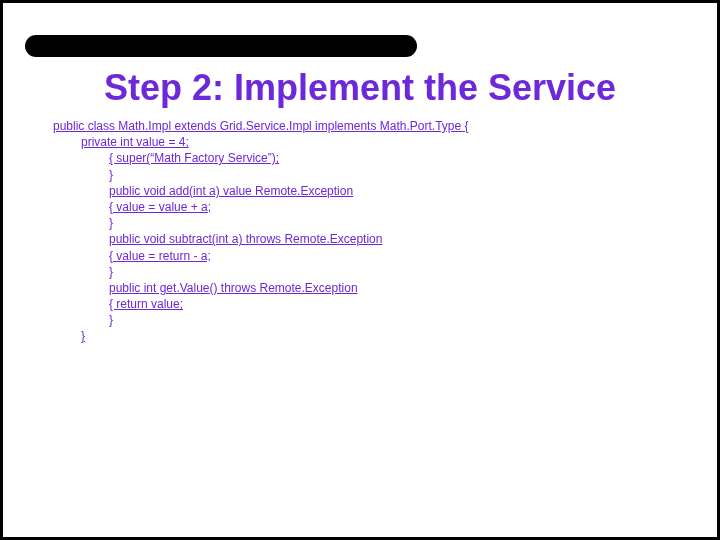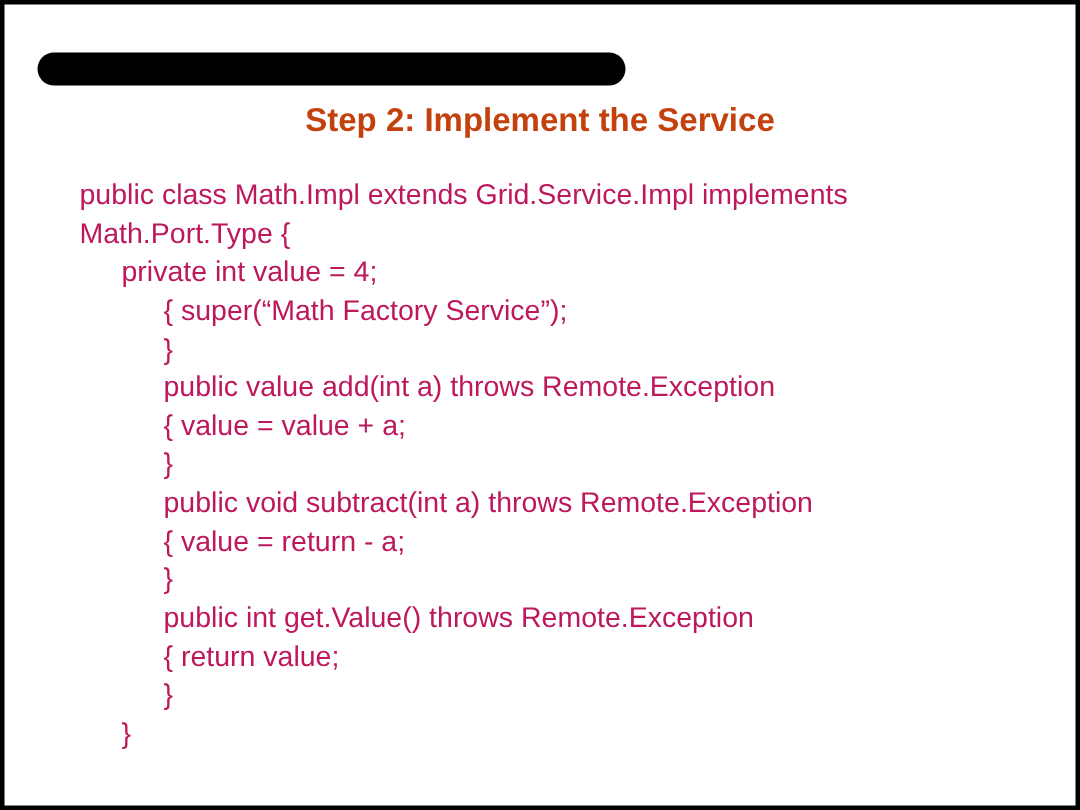--- a/index.html
+++ b/index.html
@@ -36,35 +36,36 @@
     background: #000;
     border-radius: 11px;
     z-index: -1;
   }
   .title {
     position: absolute;
     top: 64px;
     left: 0;
     right: 0;
     text-align: center;
-    font-size: 22px;
+    font-size: 36px;
     font-weight: bold;
-    color: #c2410c;
+    color: #6d28d9;
   }
   .title .step {
     font-weight: bold;
   }
   .body {
     position: absolute;
     top: 115px;
     left: 50px;
     right: 40px;
-    font-size: 19px;
-    color: #be185d;
+    font-size: 12px;
+    color: #6d28d9;
     line-height: 1.35;
+    text-decoration: underline;
   }
   .l1 { padding-left: 0; }
   .l2 { padding-left: 28px; }
   .l3 { padding-left: 56px; }
 </style>
 </head>
 <body>
 
 <div class="slide">
   <div class="top-bar-shadow"></div>
@@ -73,21 +74,21 @@
   <div class="title">
     <span class="step">Step 2:</span><span>  Implement the Service</span>
   </div>
 
   <div class="body">
     <div class="l1">public class Math.Impl extends Grid.Service.Impl implements Math.Port.Type  {</div>
     <div class="l2">private int value = 4;</div>
     <div class="l3"></div>
     <div class="l3">{  super(“Math Factory Service”);</div>
     <div class="l3">}</div>
-    <div class="l3">public value add(int a) throws Remote.Exception</div>
+    <div class="l3">public void add(int a) value Remote.Exception</div>
     <div class="l3">{ value = value + a;</div>
     <div class="l3">}</div>
     <div class="l3">public void subtract(int a) throws Remote.Exception</div>
     <div class="l3">{ value = return - a;</div>
     <div class="l3">}</div>
     <div class="l3">public int get.Value() throws Remote.Exception</div>
     <div class="l3">{ return value;</div>
     <div class="l3">}</div>
     <div class="l2">}</div>
   </div>

